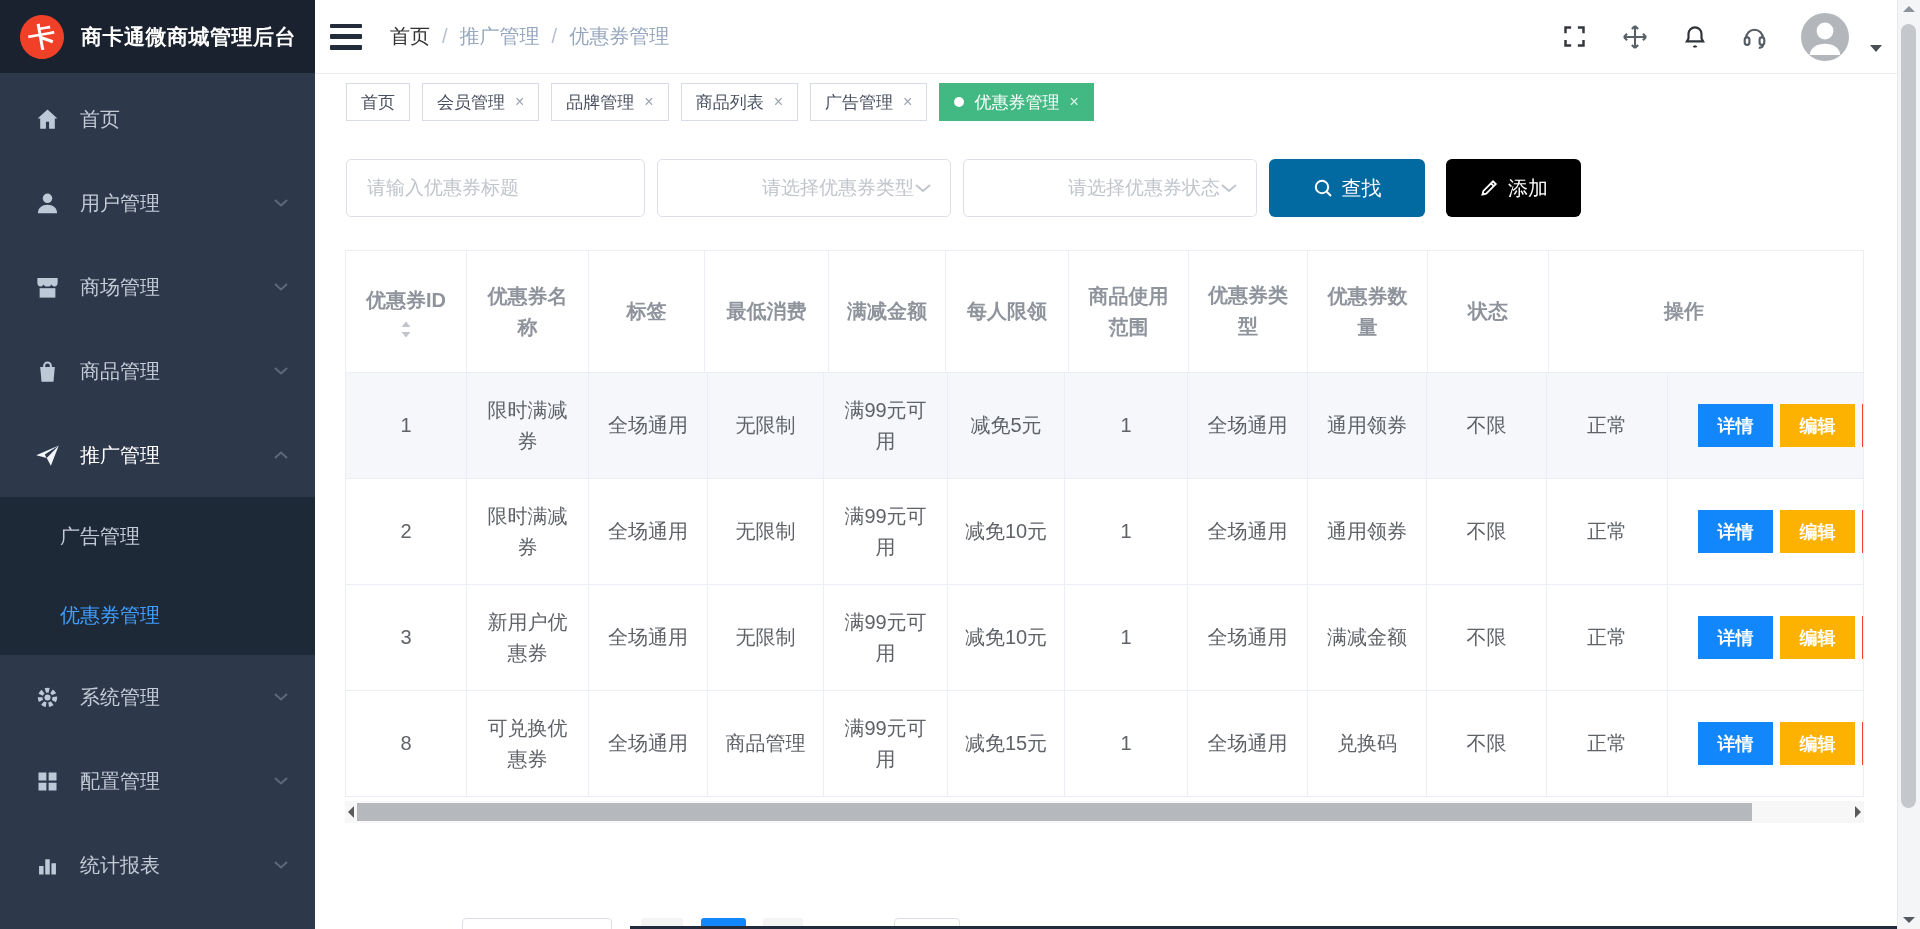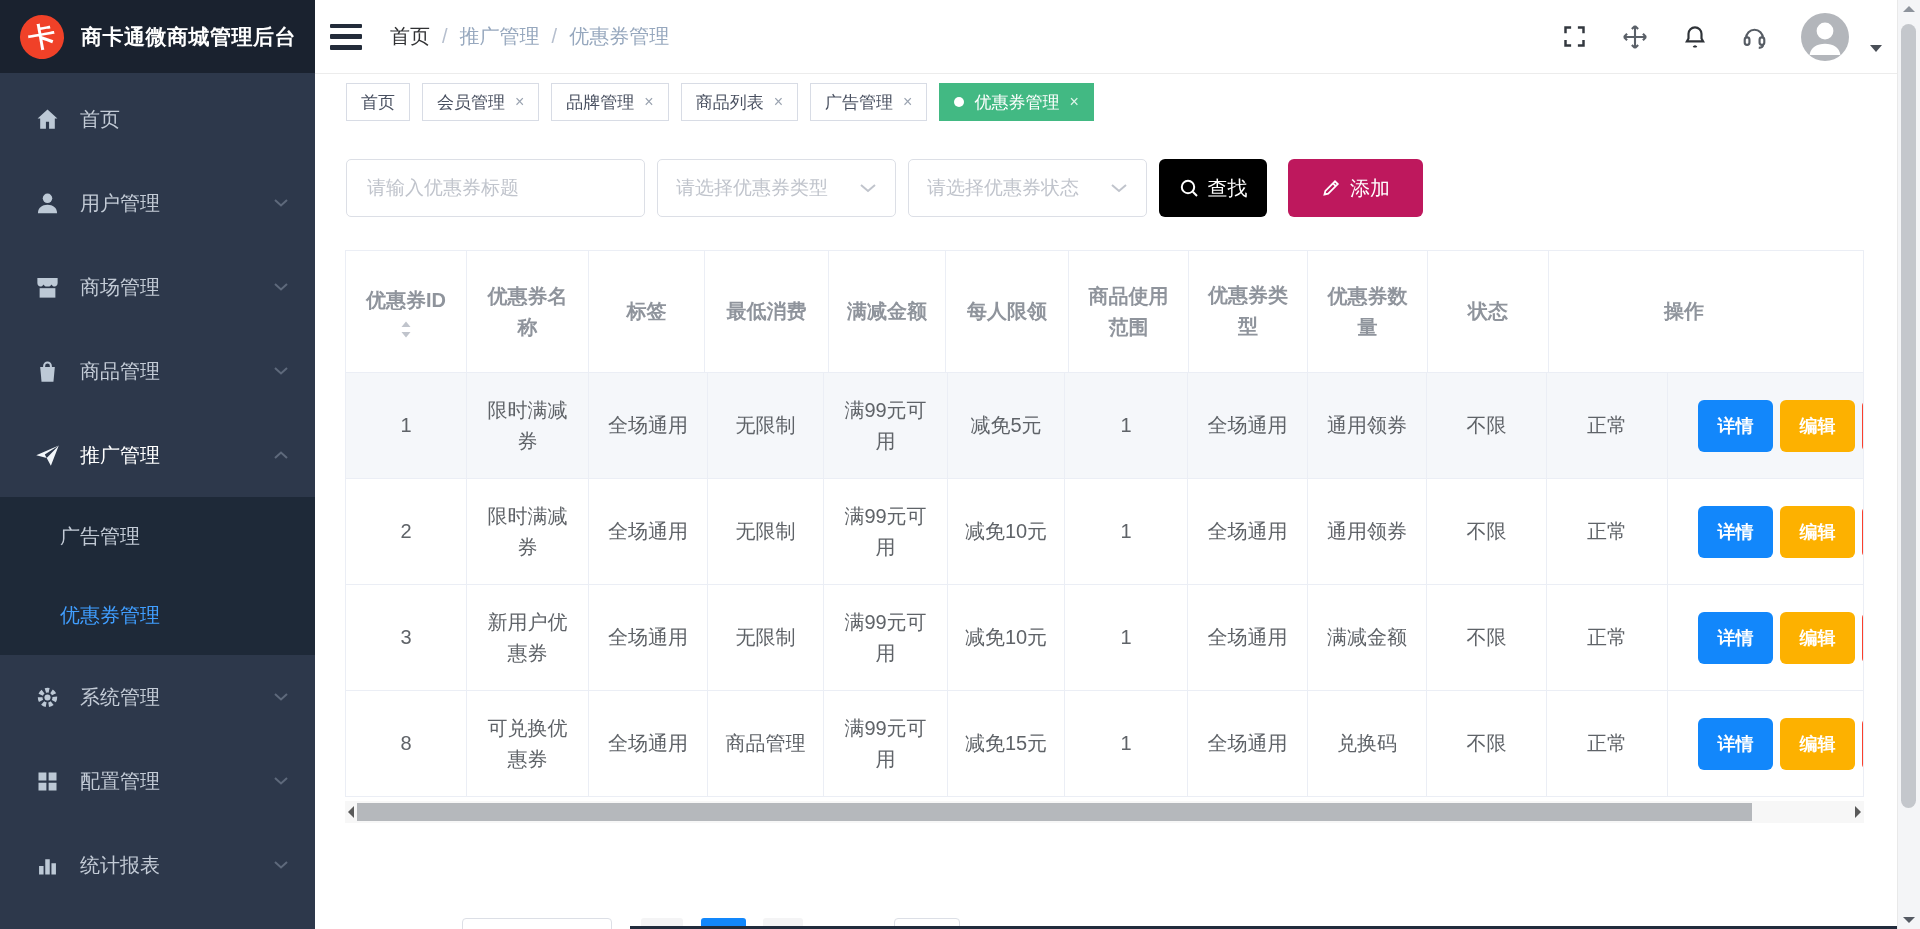--- a/index.html
+++ b/index.html
@@ -43,40 +43,40 @@
   .tab .x{font-size:16px;line-height:1;color:#9aa3b0;}
   .tab.active .x{color:#dff5ea;}
   
   .content{position:absolute;left:0;top:130px;right:22px;bottom:0;background:#fff;overflow:hidden;}
   .filters{position:absolute;left:31px;top:29px;display:flex;gap:12px;align-items:center;}
   .f-box{height:58px;box-sizing:border-box;border:1px solid #dcdfe6;border-radius:5px;background:#fff;
          display:flex;align-items:center;padding:0 18px;font-size:19px;color:#c0c4cc;}
   .f-input{width:299px;}
   .f-input input{border:none;outline:none;width:100%;font-size:19px;color:#606266;font-family:inherit;}
   .f-input input::placeholder{color:#c0c4cc;}
-  .f-select{width:239px;justify-content:space-between;cursor:pointer;}
+  .f-select{width:294px;justify-content:flex-end;cursor:pointer;}
   .btn{height:58px;border:none;border-radius:6px;color:#fff;font-size:20px;display:flex;align-items:center;
        justify-content:center;gap:9px;cursor:pointer;font-family:inherit;}
-  .btn-search{width:108px;background:#000000;}
-  .btn-add{width:135px;background:#be185d;margin-left:9px;}
+  .btn-search{width:156px;background:#0369a1;}
+  .btn-add{width:135px;background:#000000;margin-left:9px;}
   
   .table{position:absolute;left:30px;top:120px;width:1519px;box-sizing:border-box;border:1px solid #ebeef5;background:#fff;}
   .t-row{display:flex;border-bottom:1px solid #ebeef5;}
   .t-row:last-child{border-bottom:none;}
   .t-cell{box-sizing:border-box;border-right:1px solid #ebeef5;display:flex;flex-direction:column;align-items:center;
           justify-content:center;text-align:center;font-size:20px;color:#5f6368;line-height:1.55;}
   .t-cell:last-child{border-right:none;}
   .t-head .t-cell{height:121px;color:#8f949c;font-weight:bold;}
   .t-body .t-cell{height:105px;}
   .t-row.hl{background:#f5f7fa;}
   .cw{display:inline-block;width:92px;word-break:break-all;}
   .sorter{margin-top:4px;line-height:0;cursor:pointer;}
   .op-head{align-items:flex-end !important;justify-content:center;padding-right:40px;}
   .op-cell{flex-direction:row !important;justify-content:flex-start !important;padding-left:30px;overflow:hidden;gap:7px;}
-  .abtn{flex:0 0 75px;width:75px;height:52px;border:none;border-radius:6px;color:#fff;font-size:18px;font-weight:bold;
+  .abtn{flex:0 0 75px;width:75px;height:43px;border:none;border-radius:0;color:#fff;font-size:18px;font-weight:bold;
         display:flex;align-items:center;justify-content:center;cursor:pointer;font-family:inherit;}
   .abtn.detail{background:#1287fb;}
   .abtn.edit{background:#fdb100;}
   .abtn.del{background:#fb3f2c;}
   
   .hscroll{position:absolute;left:30px;top:671px;width:1519px;height:22px;background:#f7f7f7;}
   .hs-thumb{position:absolute;left:12px;top:2px;width:1395px;height:18px;background:#b5b8bc;}
   .hs-arrow{position:absolute;top:5px;width:0;height:0;border:6px solid transparent;}
   .hs-arrow.left{left:3px;border-right-color:#5a5a5a;border-left:none;}
   .hs-arrow.right{right:3px;border-left-color:#5a5a5a;border-right:none;}

